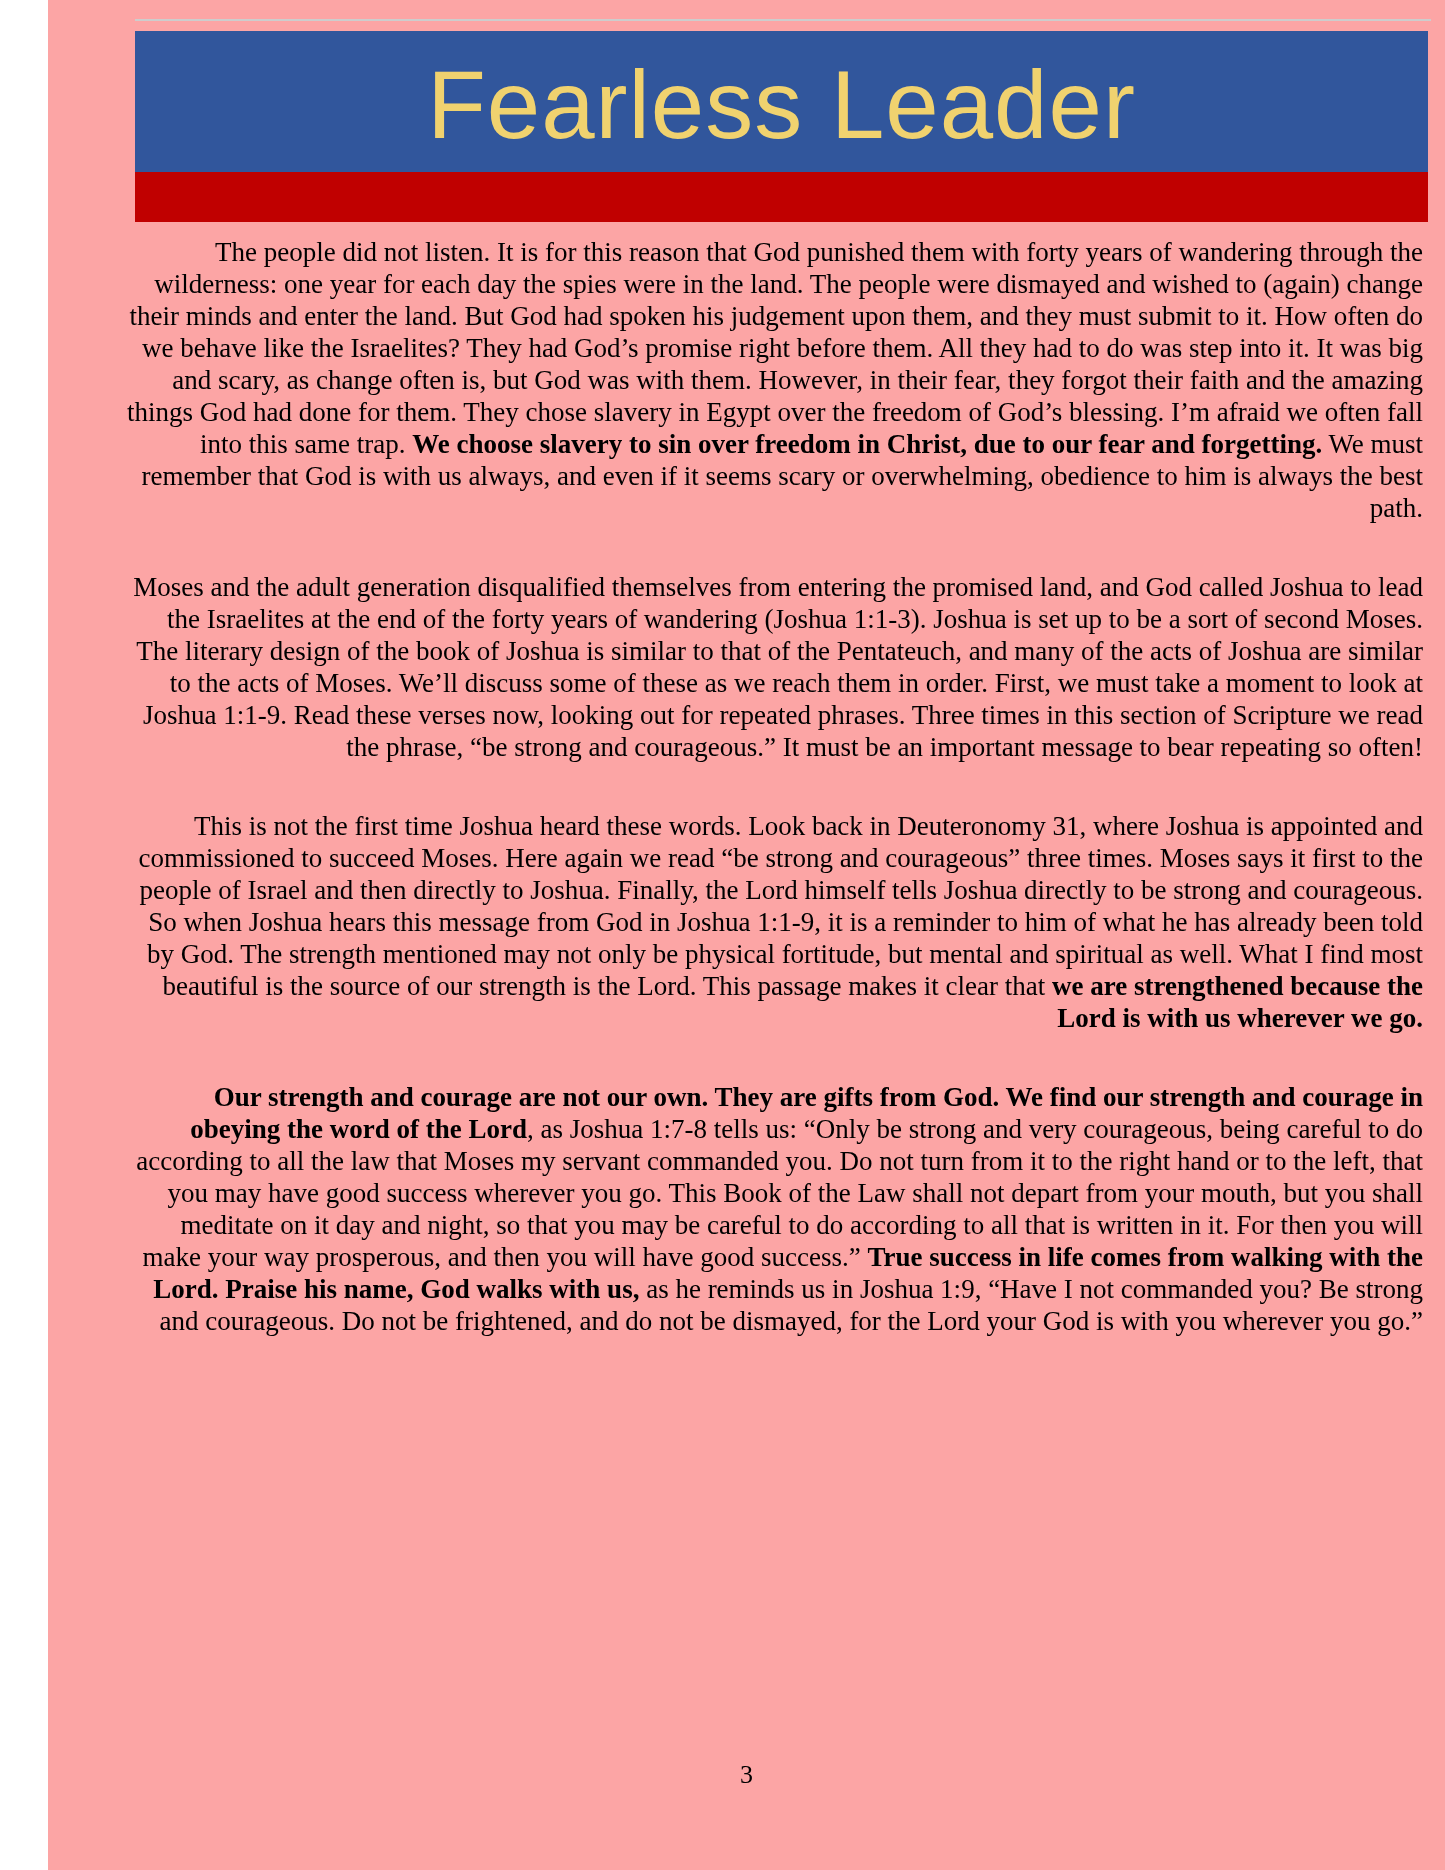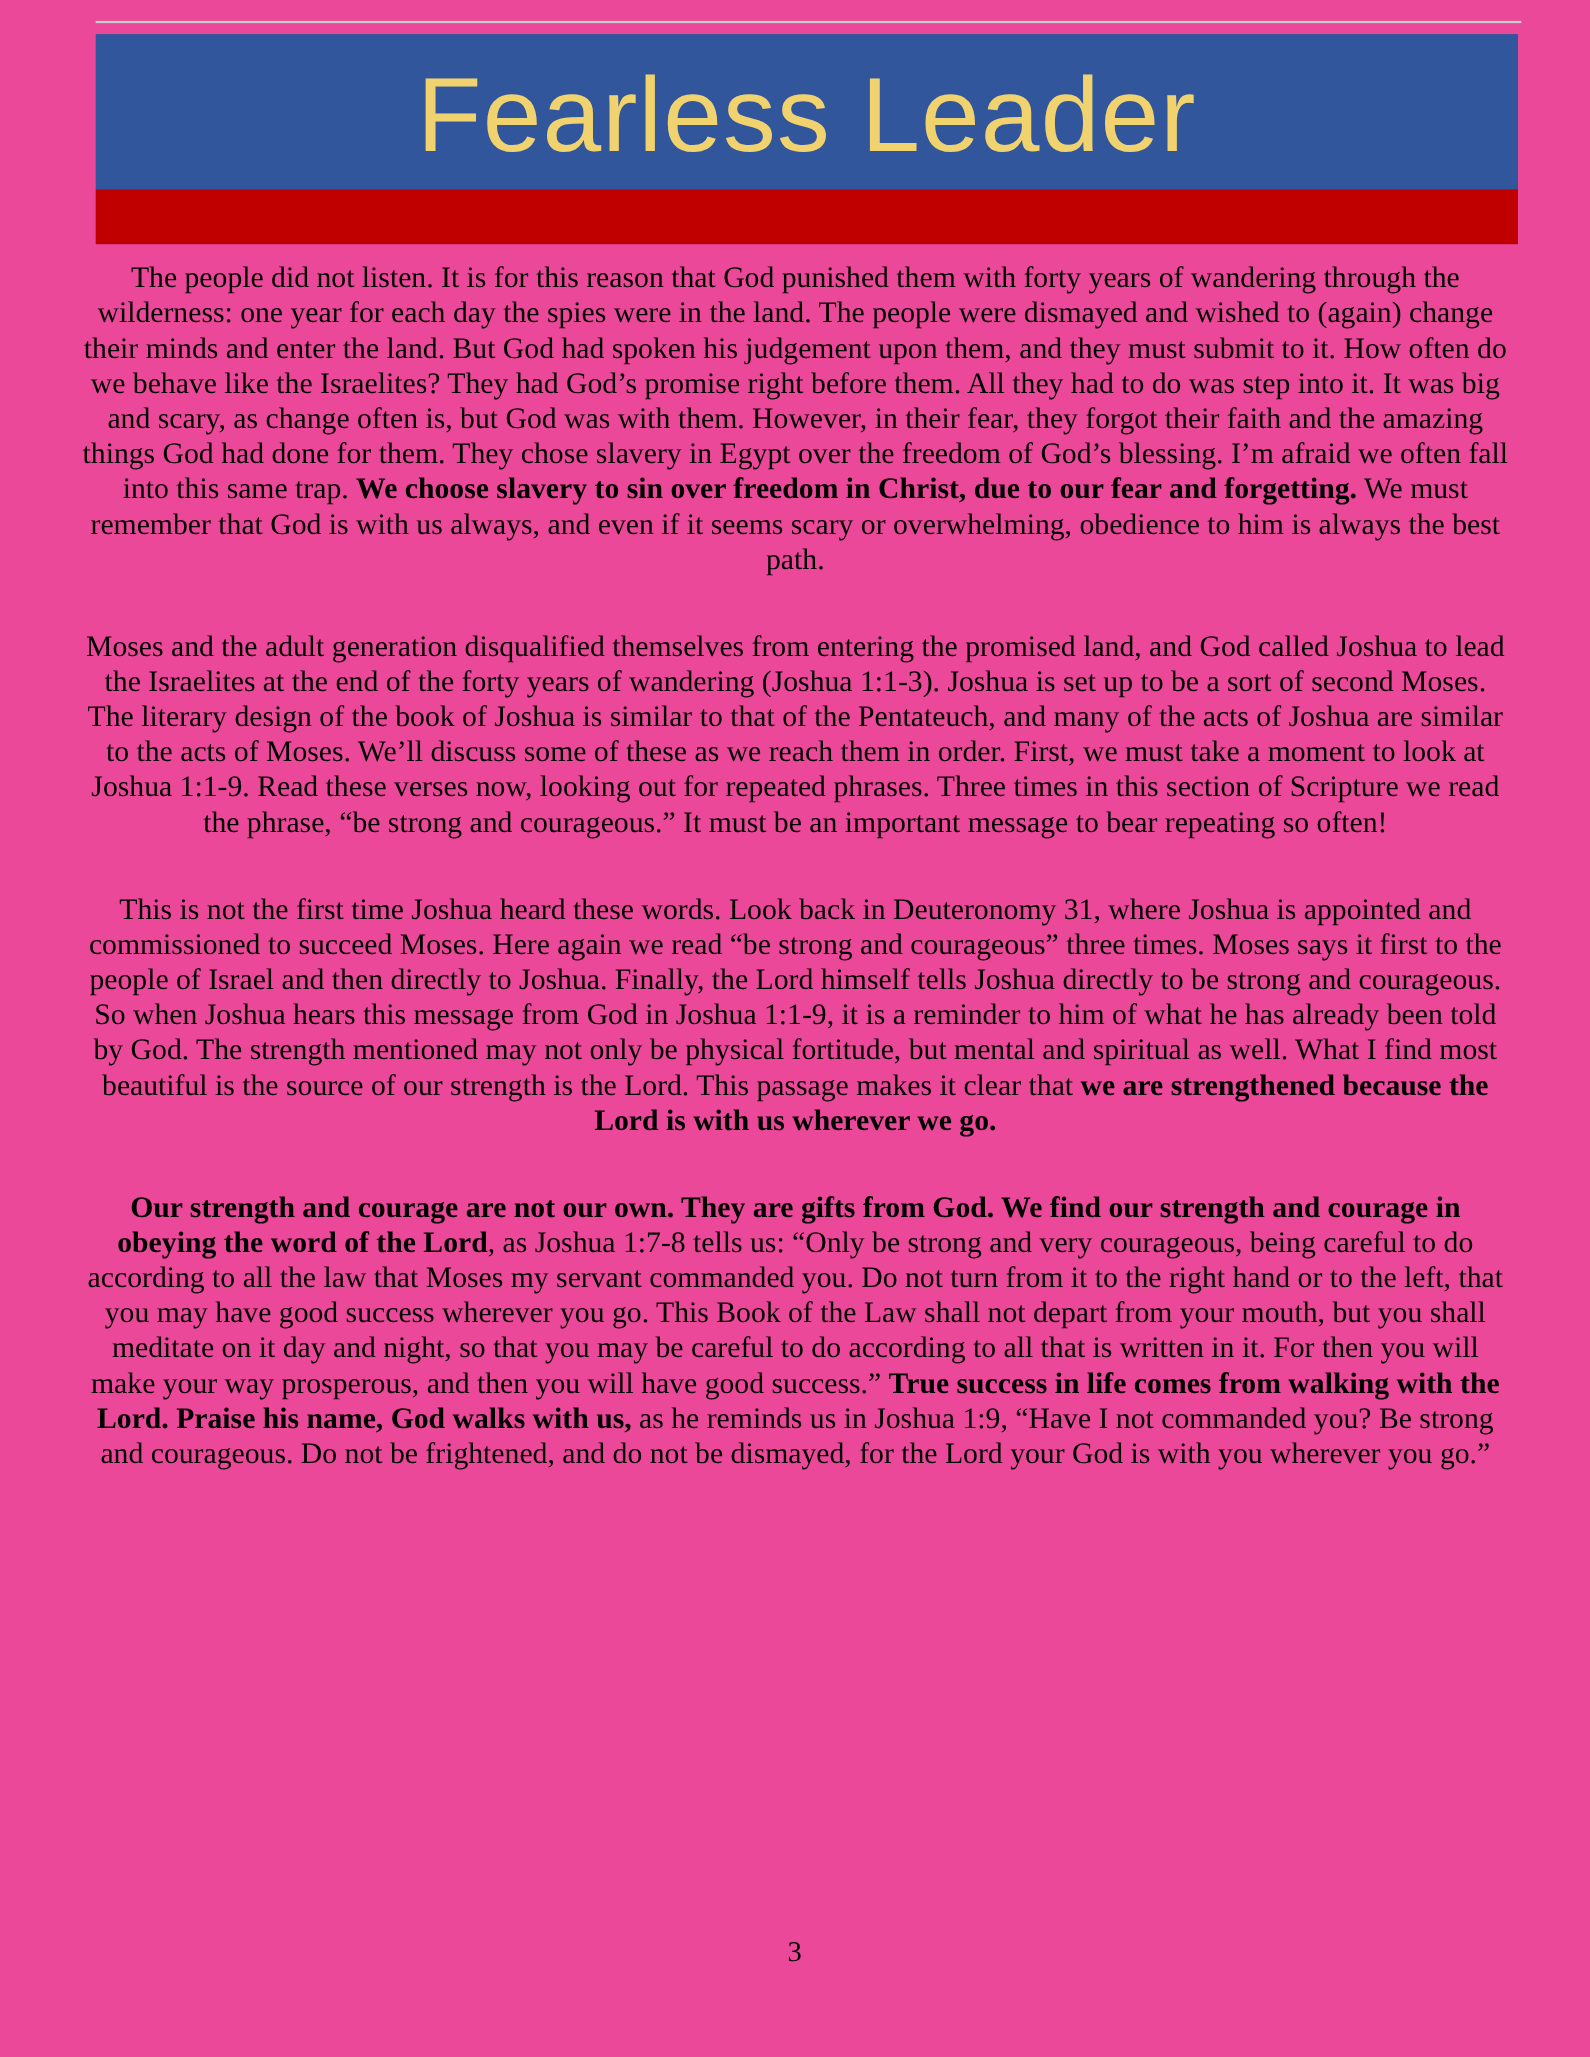--- a/index.html
+++ b/index.html
@@ -3,21 +3,21 @@
 <meta charset="utf-8">
 <style>
   html, body { margin: 0; padding: 0; }
   body {
     width: 1445px; height: 1870px;
     background: #ffffff;
     font-family: "Liberation Serif", serif;
     position: relative;
     overflow: hidden;
   }
-  .page { position: absolute; inset: 0; background: #ec4899; }
+  .page { position: absolute; inset: 0; background: #fca5a5; margin-left: 48px; }
 
   .top-rule {
     position: absolute;
     left: 87px; top: 19px;
     width: 1296px; height: 2px;
     background: #cdcdcd;
   }
 
   .banner {
     position: absolute;
@@ -44,21 +44,21 @@
     background: #C00000;
   }
 
   .body-text {
     position: absolute;
     left: 71px; top: 236px;
     width: 1304px;
     font-size: 27px;
     line-height: 32px;
     color: #000000;
-    text-align: center;
+    text-align: right;
   }
   .body-text p { margin: 0 0 47px 0; }
   .body-text b { font-weight: 700; }
 
   .page-number {
     position: absolute;
     left: 0; top: 1760px;
     width: 100%;
     text-align: center;
     font-size: 26px;

